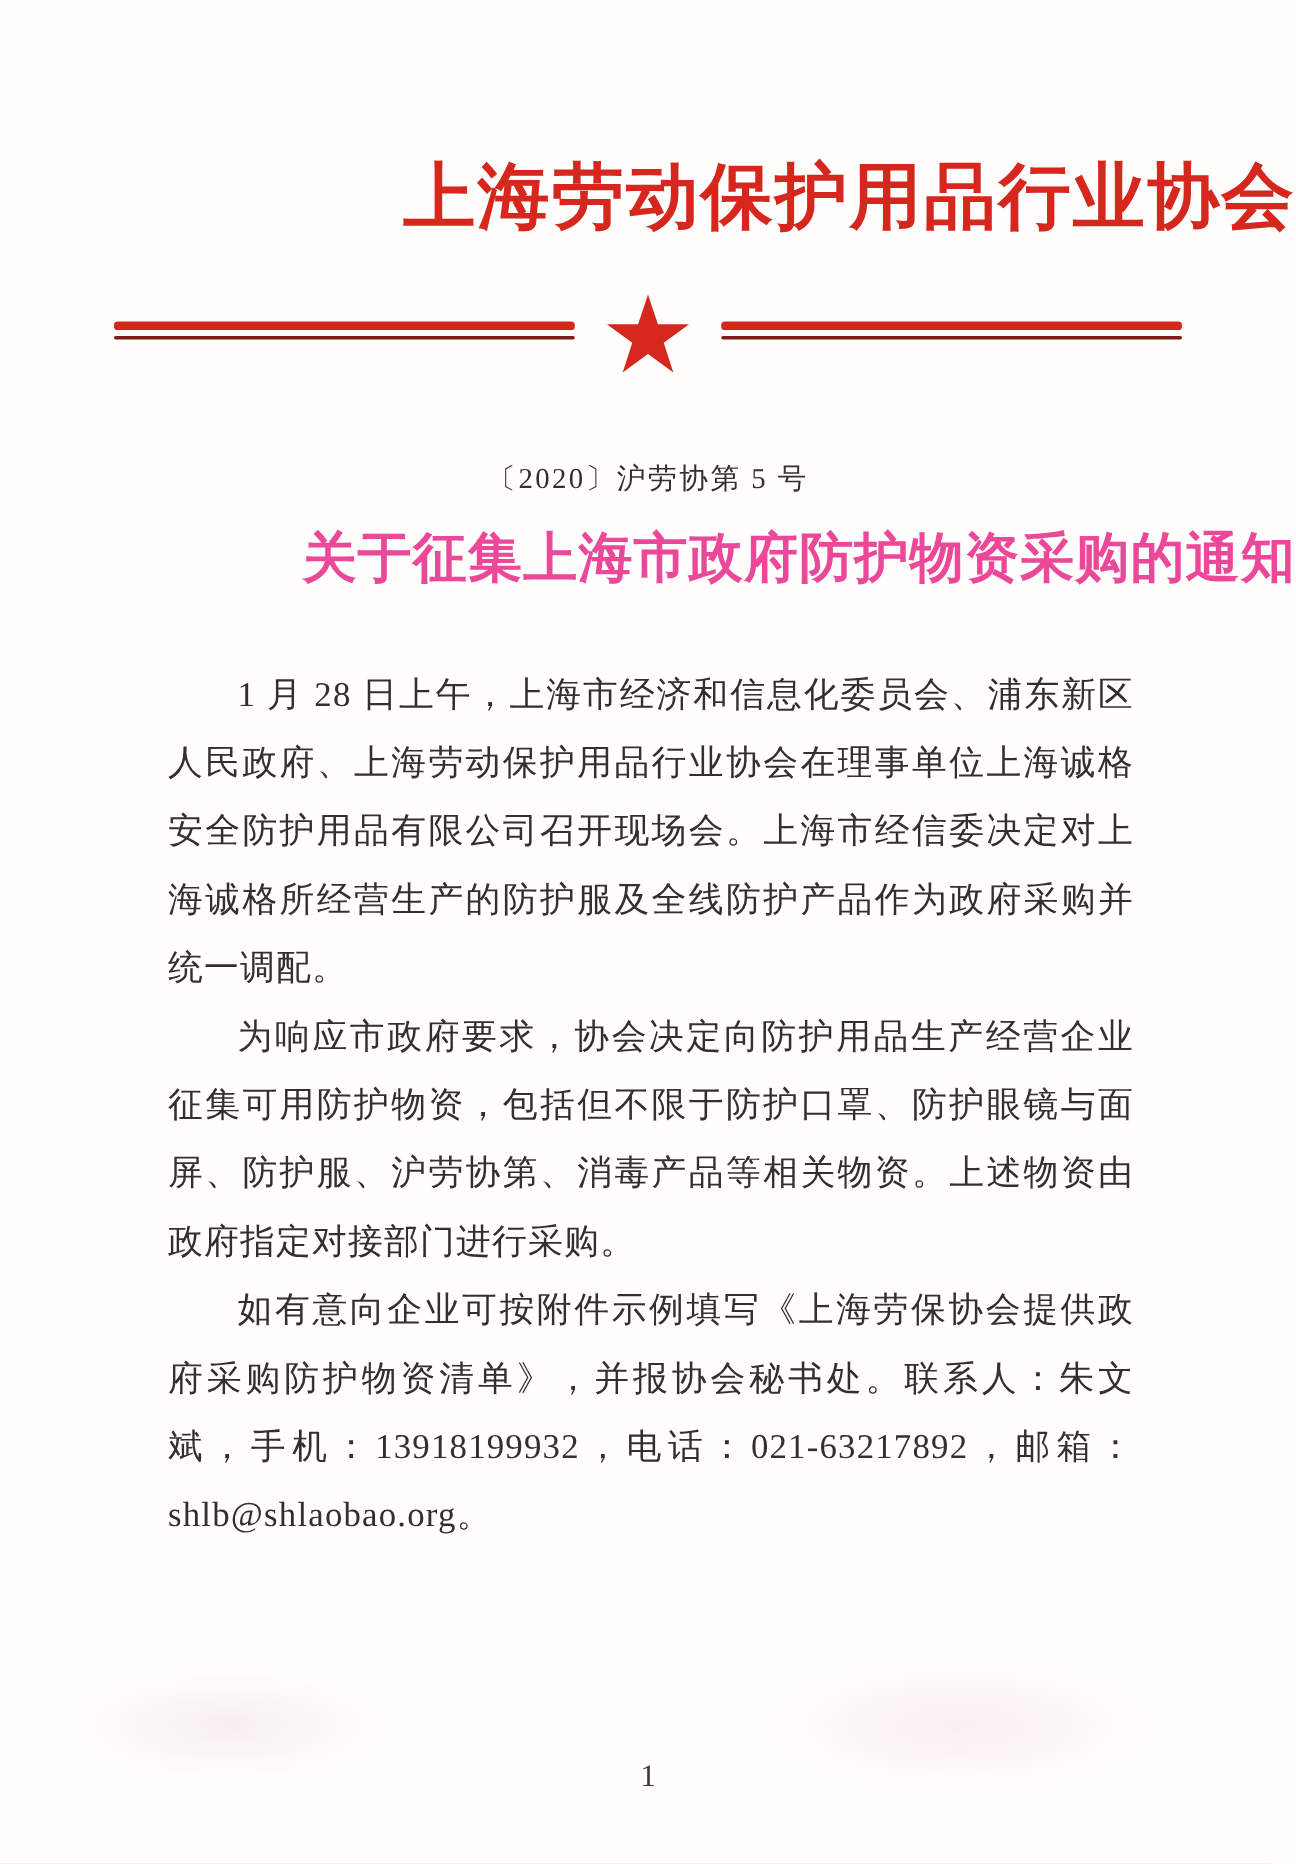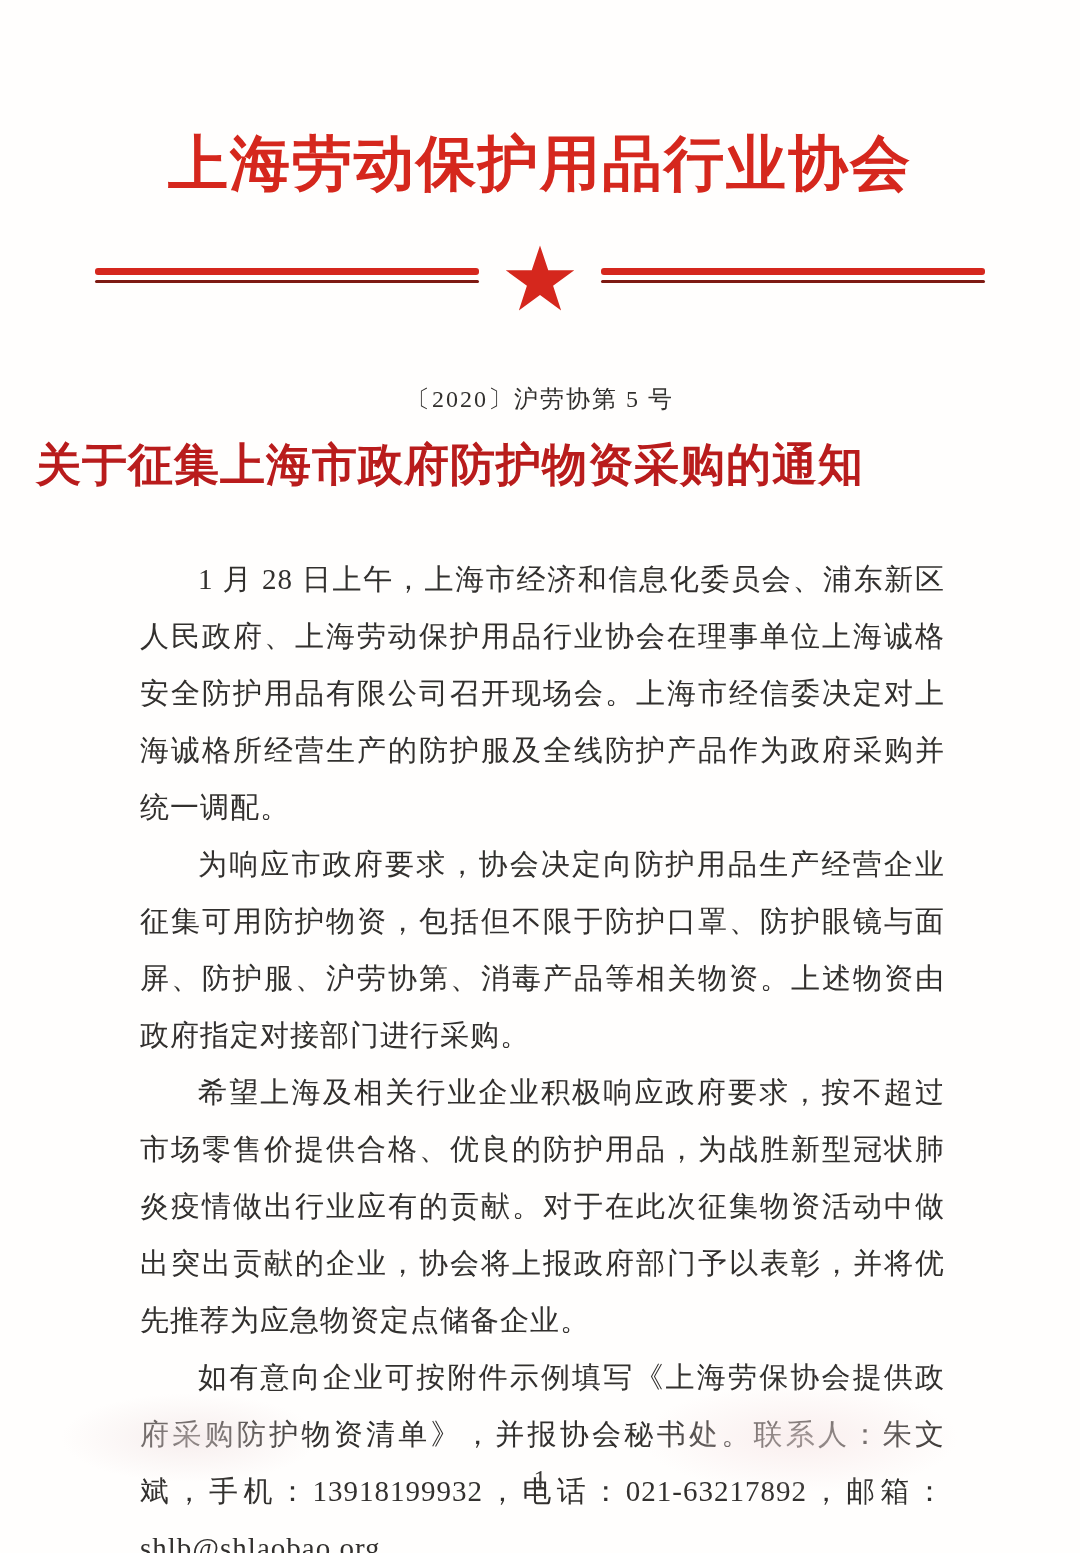--- a/index.html
+++ b/index.html
@@ -15,21 +15,21 @@
     background: #fffefd;
     box-sizing: border-box;
     padding-top: 130px;
     overflow: hidden;
     font-family: "Liberation Serif", "DejaVu Serif", serif;
     color: var(--body-text, #32302e);
   }
   
   .org-name {
     margin: 0;
-    text-align: center;
+    text-align: right;
     color: var(--accent-red, #d5271d);
     font-size: 60px;
     font-weight: bold;
     letter-spacing: 2px;
     line-height: 1.15;
     white-space: nowrap;
   }
   .divider {
     margin: 40px 95px 0 95px;
     height: 72px;
@@ -65,26 +65,26 @@
   
   .doc-number {
     margin-top: 72px;
     text-align: center;
     font-size: 24px;
     letter-spacing: 2px;
     color: var(--body-text, #32302e);
   }
   .doc-title {
     margin: 20px 0 0 0;
-    text-align: left;
+    text-align: right;
     font-size: 45px;
     font-weight: bold;
     letter-spacing: 1px;
     white-space: nowrap;
-    color: #b91c1c;
+    color: #ec4899;
     padding-left: 36px;
   }
   
   .body-block {
     margin: 56px 135px 0 140px;
     font-size: 29px;
     line-height: 57px;
     text-align: justify;
     letter-spacing: 1px;
   }
@@ -130,21 +130,20 @@
     </span>
   </div>
 
   <div class="doc-number">〔2020〕沪劳协第 5 号</div>
 
   <h2 class="doc-title">关于征集上海市政府防护物资采购的通知</h2>
 
   <div class="body-block">
     <p class="para">1 月 28 日上午，上海市经济和信息化委员会、浦东新区人民政府、上海劳动保护用品行业协会在理事单位上海诚格安全防护用品有限公司召开现场会。上海市经信委决定对上海诚格所经营生产的防护服及全线防护产品作为政府采购并统一调配。</p>
     <p class="para">为响应市政府要求，协会决定向防护用品生产经营企业征集可用防护物资，包括但不限于防护口罩、防护眼镜与面屏、防护服、沪劳协第、消毒产品等相关物资。上述物资由政府指定对接部门进行采购。</p>
-    <p class="para">希望上海及相关行业企业积极响应政府要求，按不超过市场零售价提供合格、优良的防护用品，为战胜新型冠状肺炎疫情做出行业应有的贡献。对于在此次征集物资活动中做出突出贡献的企业，协会将上报政府部门予以表彰，并将优先推荐为应急物资定点储备企业。</p>
     <p class="para">如有意向企业可按附件示例填写《上海劳保协会提供政府采购防护物资清单》，并报协会秘书处。联系人：朱文斌，手机：13918199932，电话：021-63217892，邮箱：shlb@shlaobao.org。</p>
   </div>
 
   <div class="smudge smudge-1"></div>
   <div class="smudge smudge-2"></div>
 
   <div class="page-number">1</div>
 
 </div>
 

